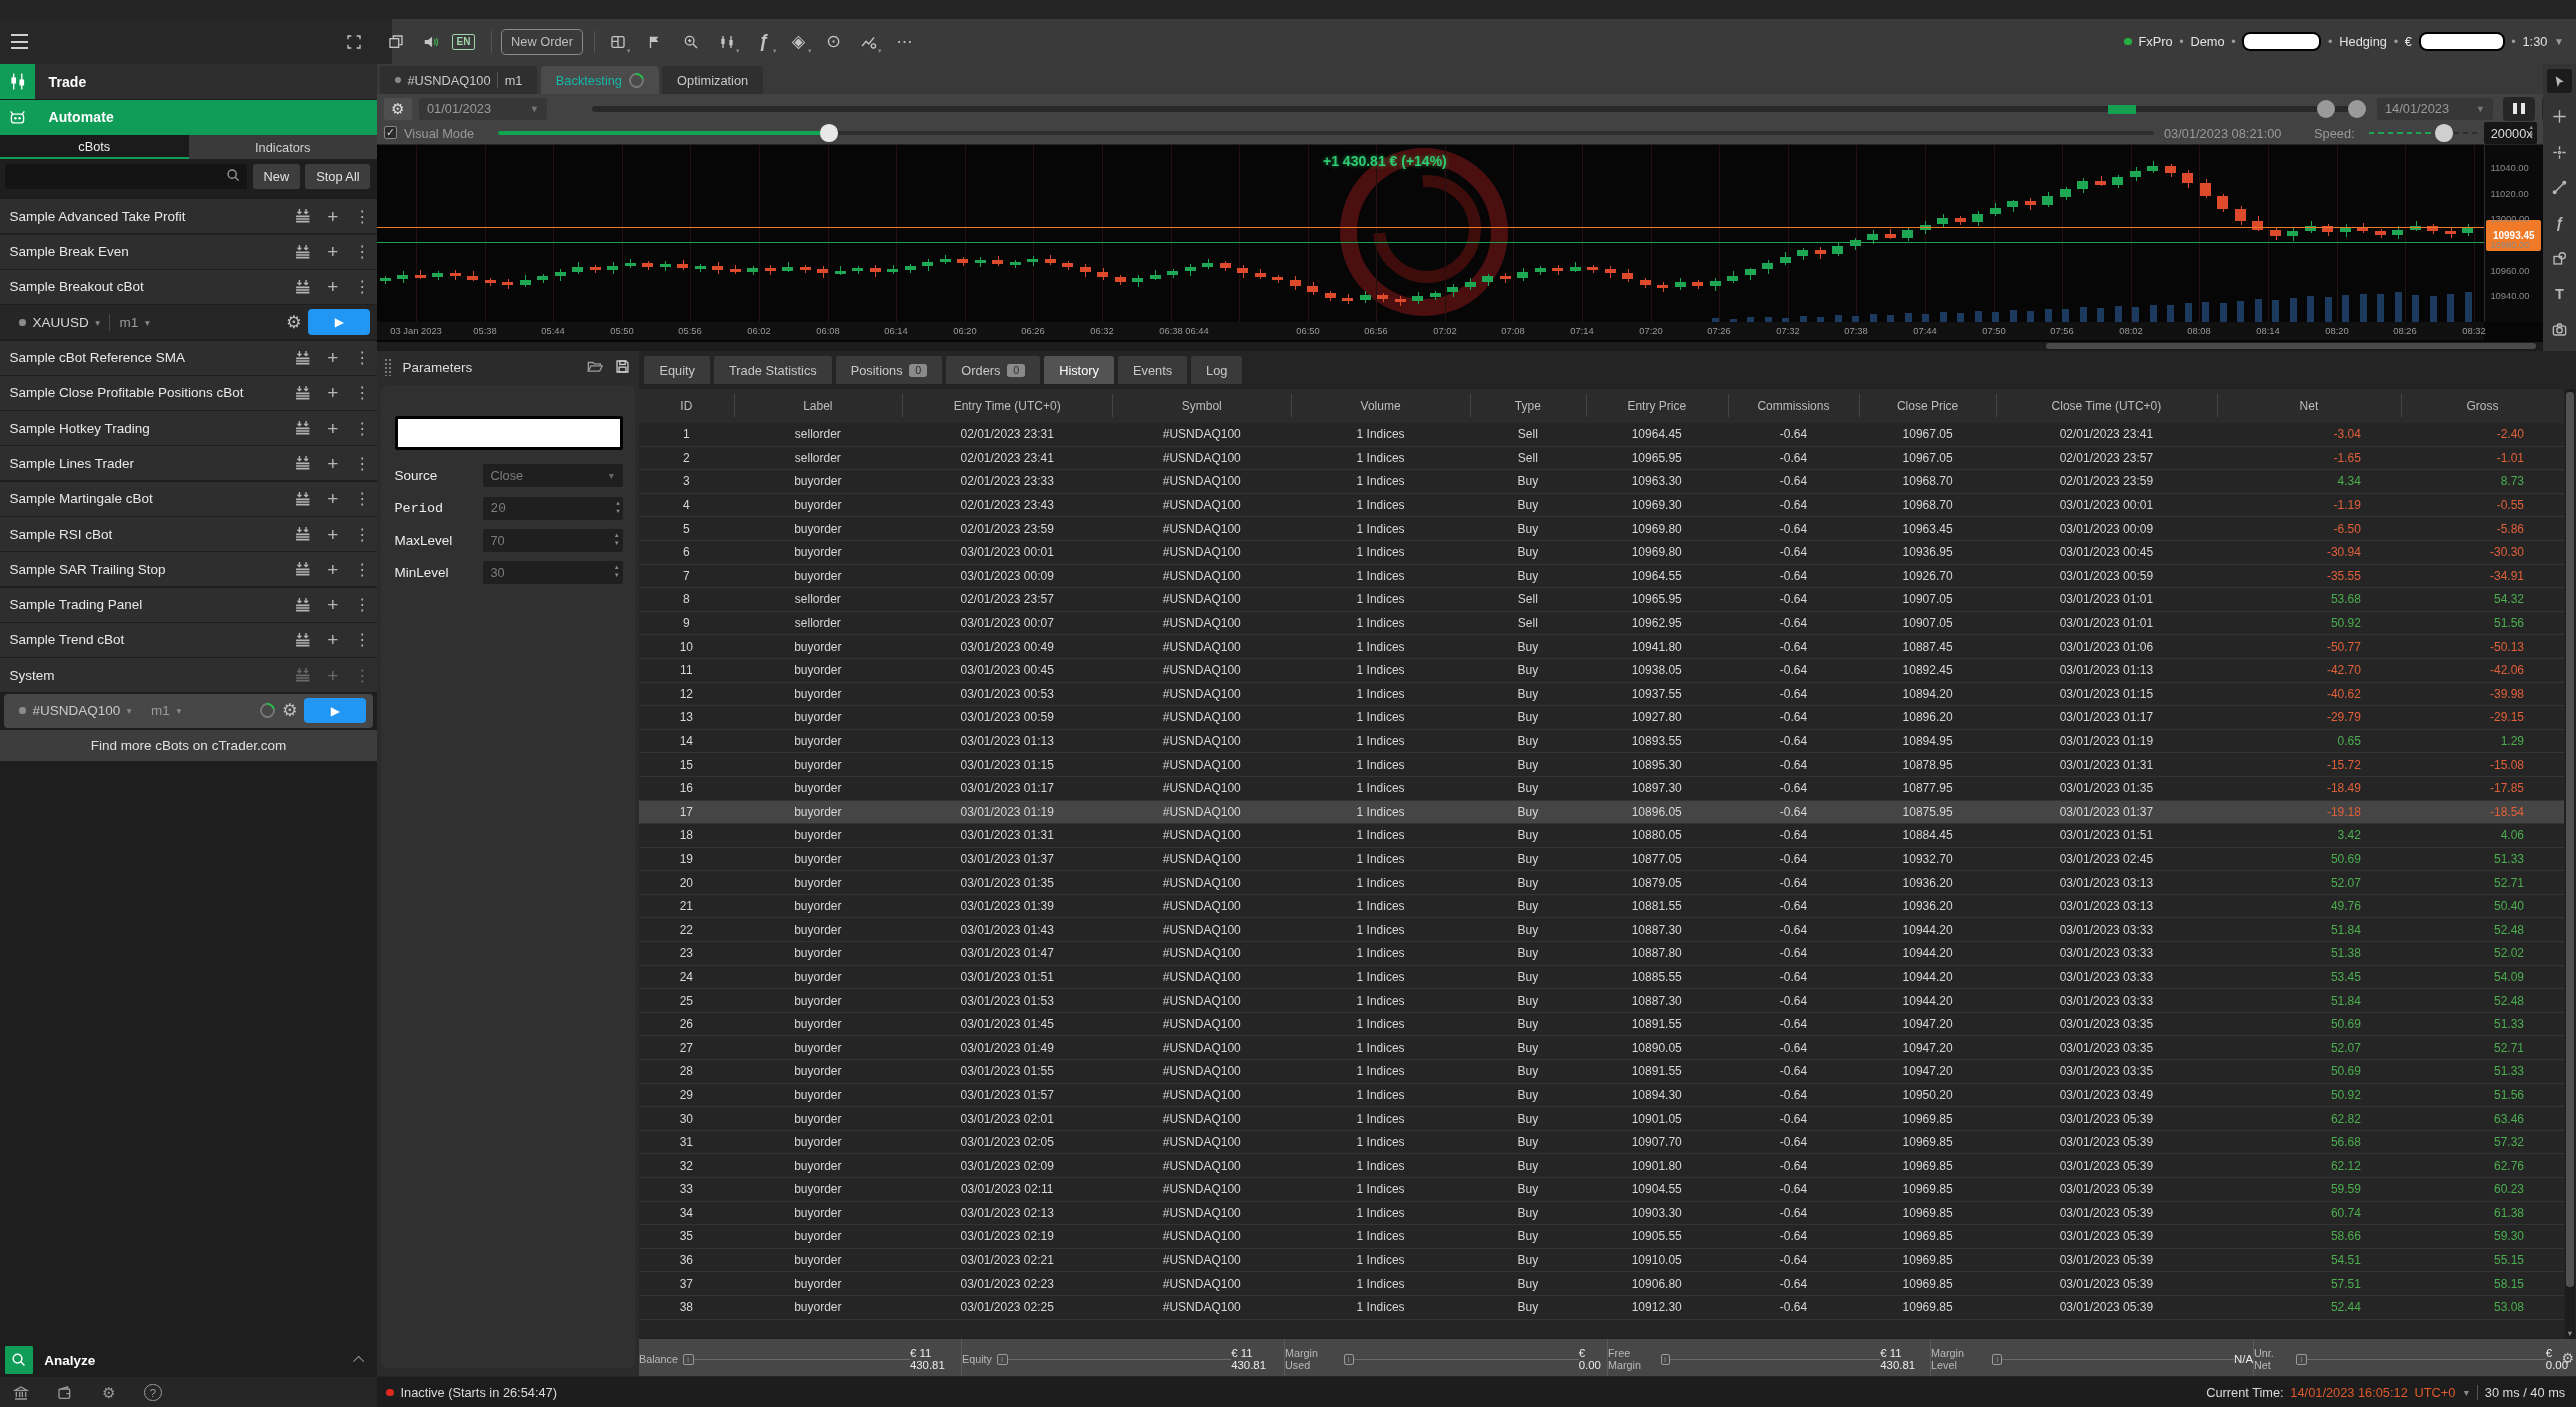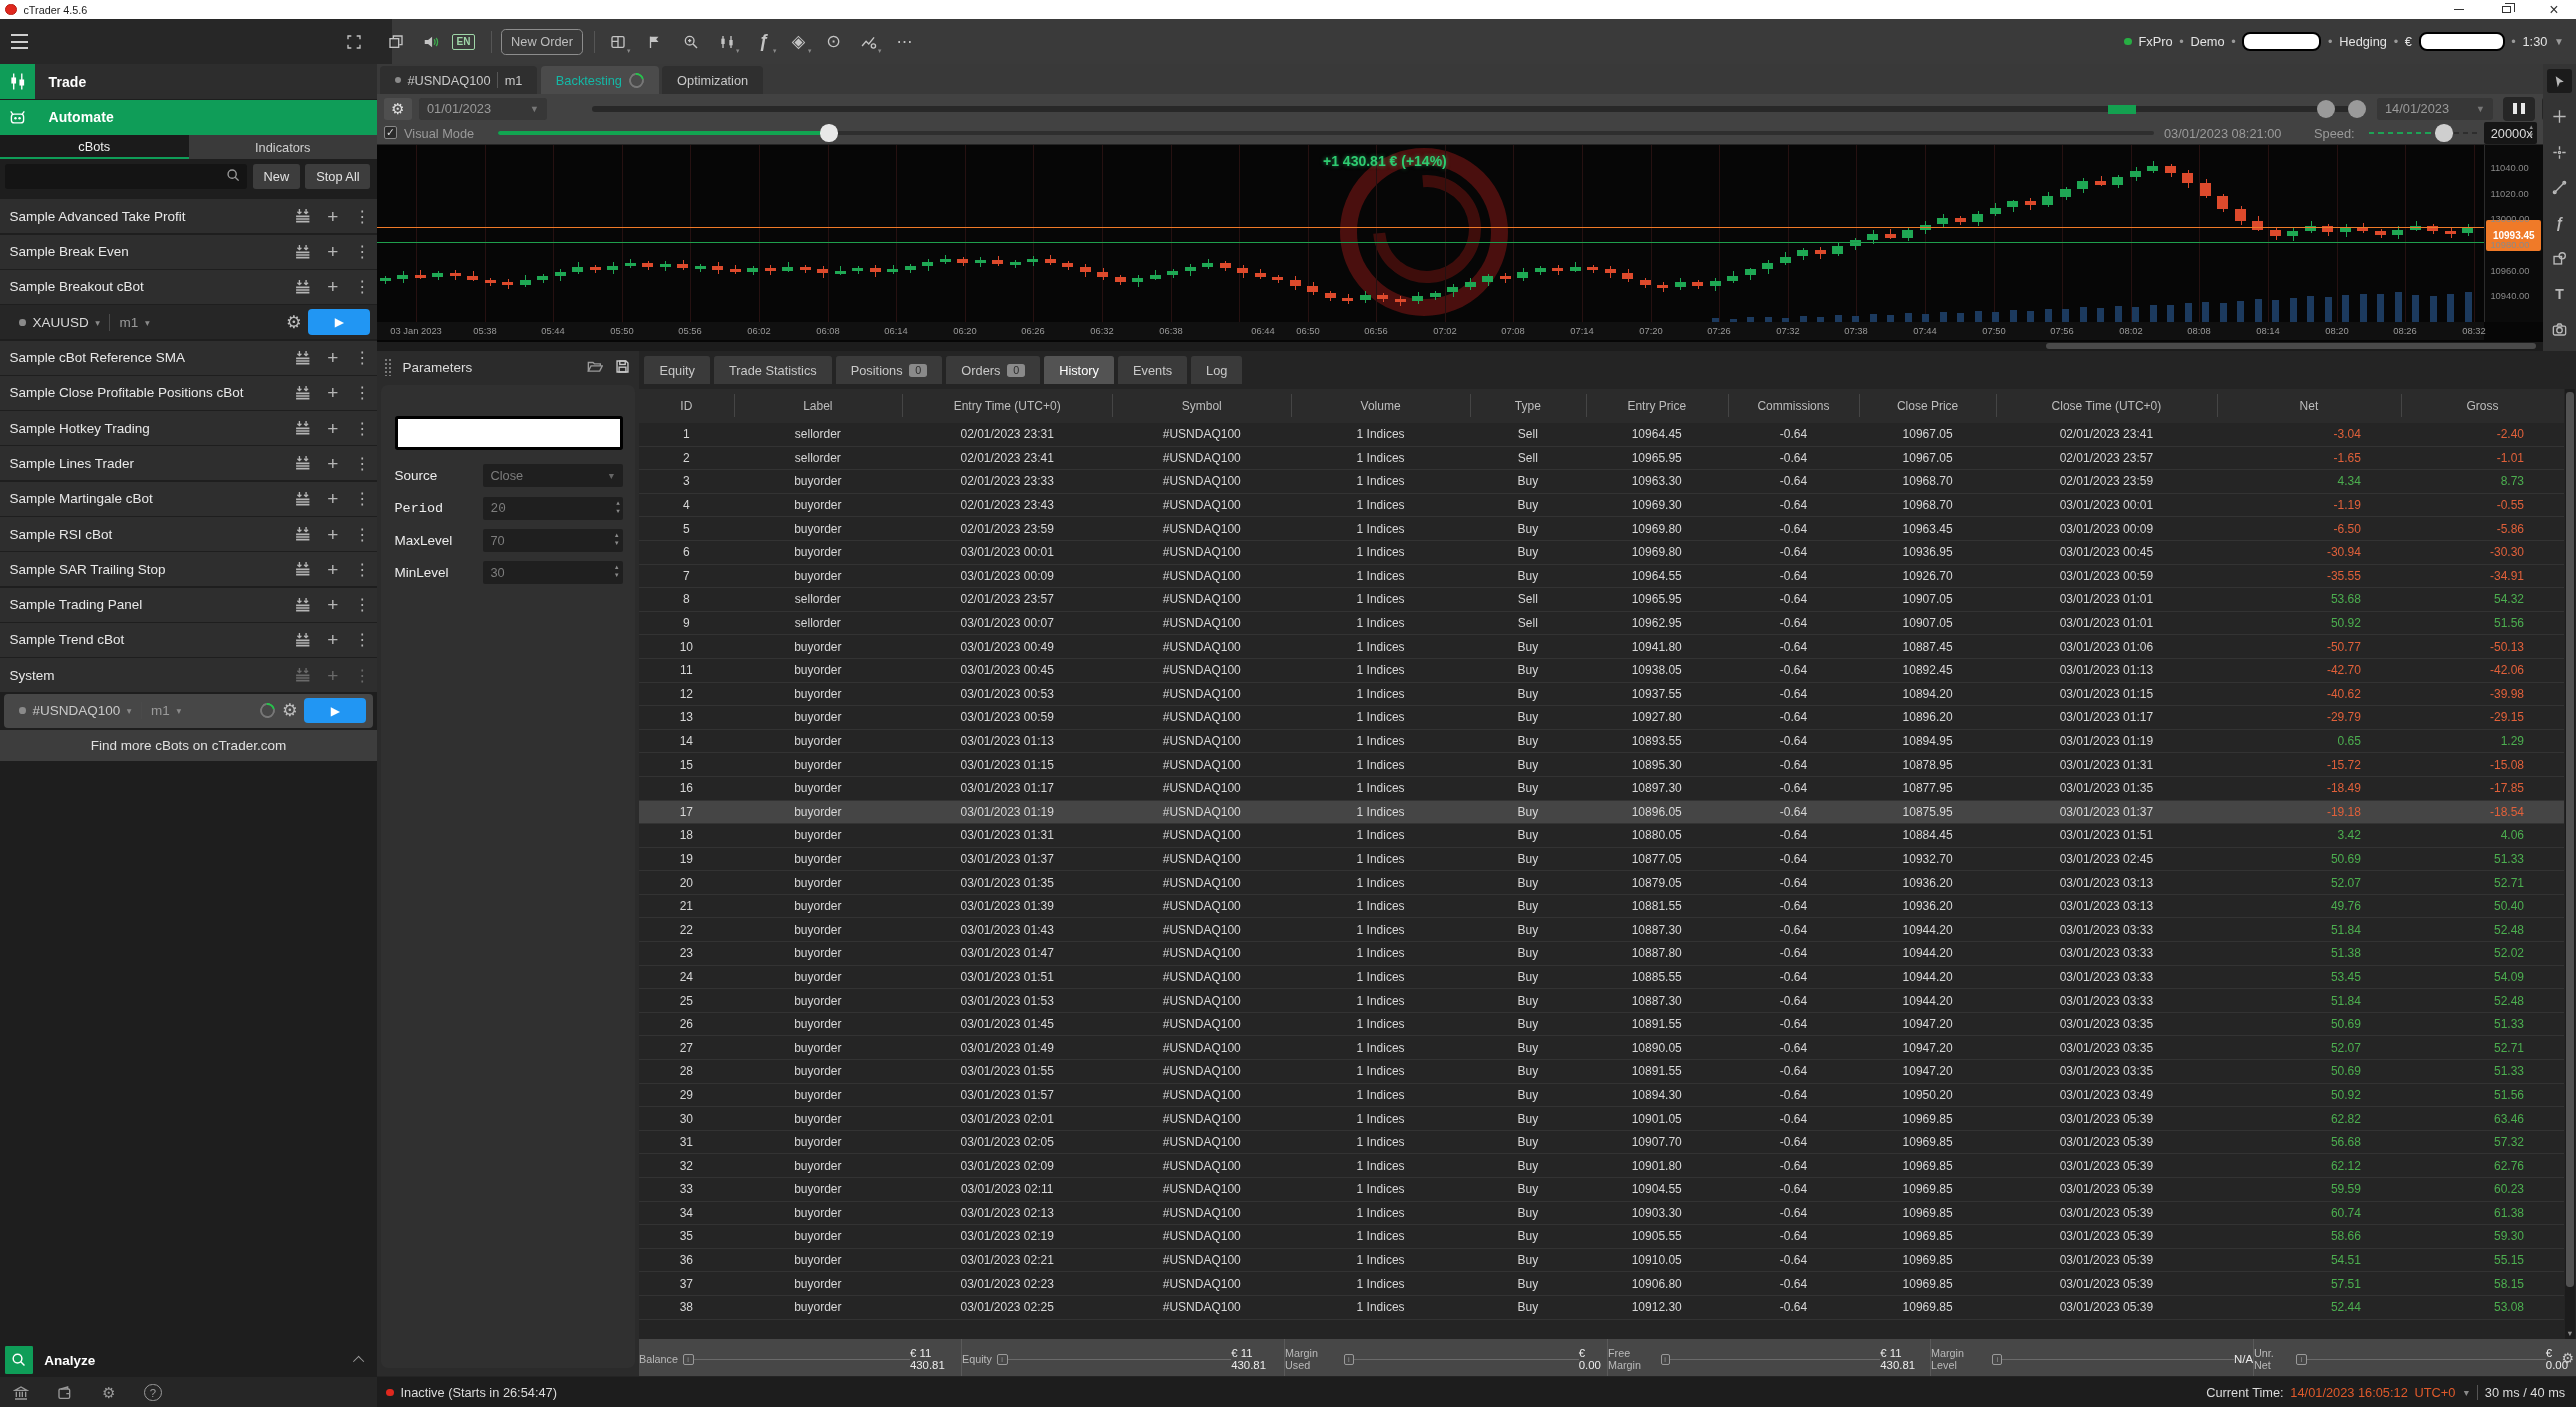--- a/index.html
+++ b/index.html
@@ -200,33 +200,20 @@
   #summary-gear { position:absolute; right:2px; top:10.8px; color:#c9c9c9; font-size:14px; }
 
   svg { stroke:currentColor; fill:none; stroke-width:2; }
   svg .f { fill:currentColor; stroke:none; }
 </style>
 </head>
 <body>
 
 <div id="app">
 
-  <div id="titlebar">
-    <div id="app-logo"></div>
-    <div id="app-title">cTrader 4.5.6</div>
-    <div id="win-controls">
-      <div class="winbtn">
-          <div class="min-glyph"></div>
-        </div>
-      <div class="winbtn">
-          <div class="max-glyph"></div>
-        </div>
-      <div class="winbtn" style="font-size:16px;">×</div>
-    </div>
-  </div>
 
   <div id="toolbar">
     <div id="toolbar-left-dark"></div>
     <div id="hamburger">
         <div></div>
         <div></div>
         <div></div>
       </div>
 
     <div class="tb-icon" style="left:340px;">
@@ -1008,21 +995,21 @@
         <div class="ttick" style="left: 176px;">05:44</div>
         <div class="ttick" style="left: 245px;">05:50</div>
         <div class="ttick" style="left: 313px;">05:56</div>
         <div class="ttick" style="left: 382px;">06:02</div>
         <div class="ttick" style="left: 451px;">06:08</div>
         <div class="ttick" style="left: 519px;">06:14</div>
         <div class="ttick" style="left: 588px;">06:20</div>
         <div class="ttick" style="left: 656px;">06:26</div>
         <div class="ttick" style="left: 725px;">06:32</div>
         <div class="ttick" style="left: 794px;">06:38</div>
-        <div class="ttick" style="left: 886px;">06:44</div>
+        <div class="ttick" style="left: 820px;">06:44</div>
         <div class="ttick" style="left: 931px;">06:50</div>
         <div class="ttick" style="left: 999px;">06:56</div>
         <div class="ttick" style="left: 1068px;">07:02</div>
         <div class="ttick" style="left: 1136px;">07:08</div>
         <div class="ttick" style="left: 1205px;">07:14</div>
         <div class="ttick" style="left: 1274px;">07:20</div>
         <div class="ttick" style="left: 1342px;">07:26</div>
         <div class="ttick" style="left: 1411px;">07:32</div>
         <div class="ttick" style="left: 1479px;">07:38</div>
         <div class="ttick" style="left: 1548px;">07:44</div>

